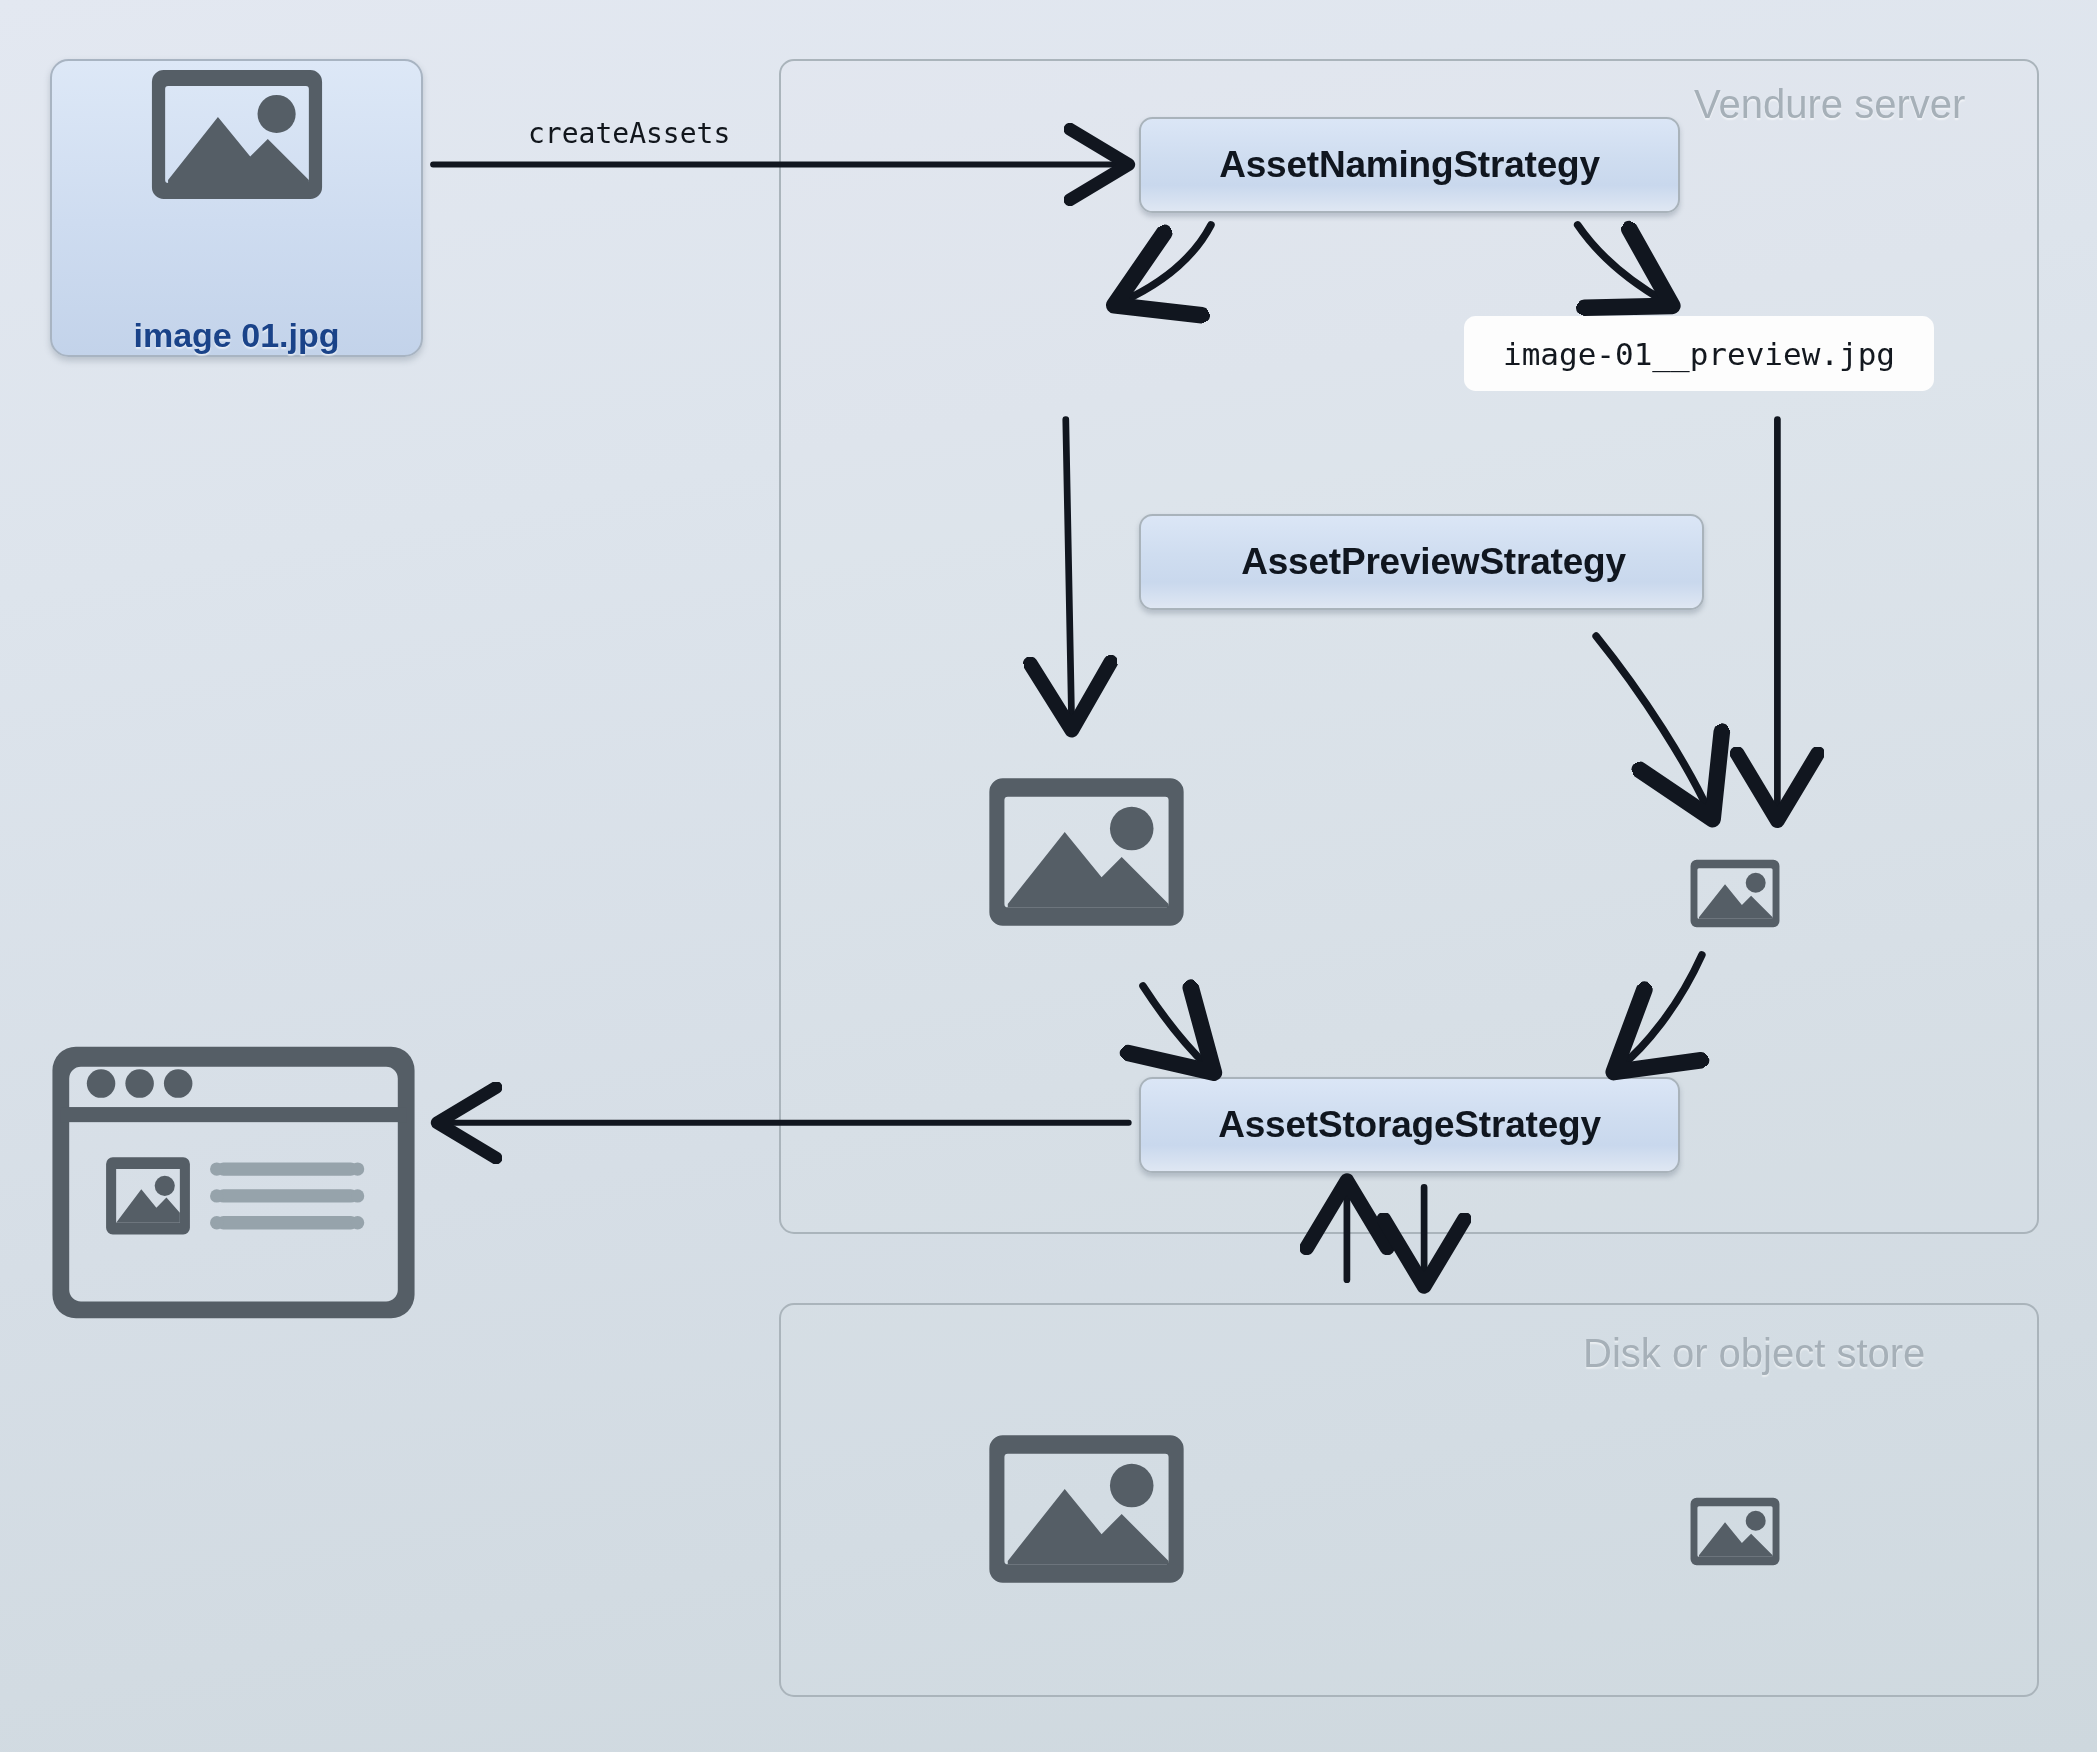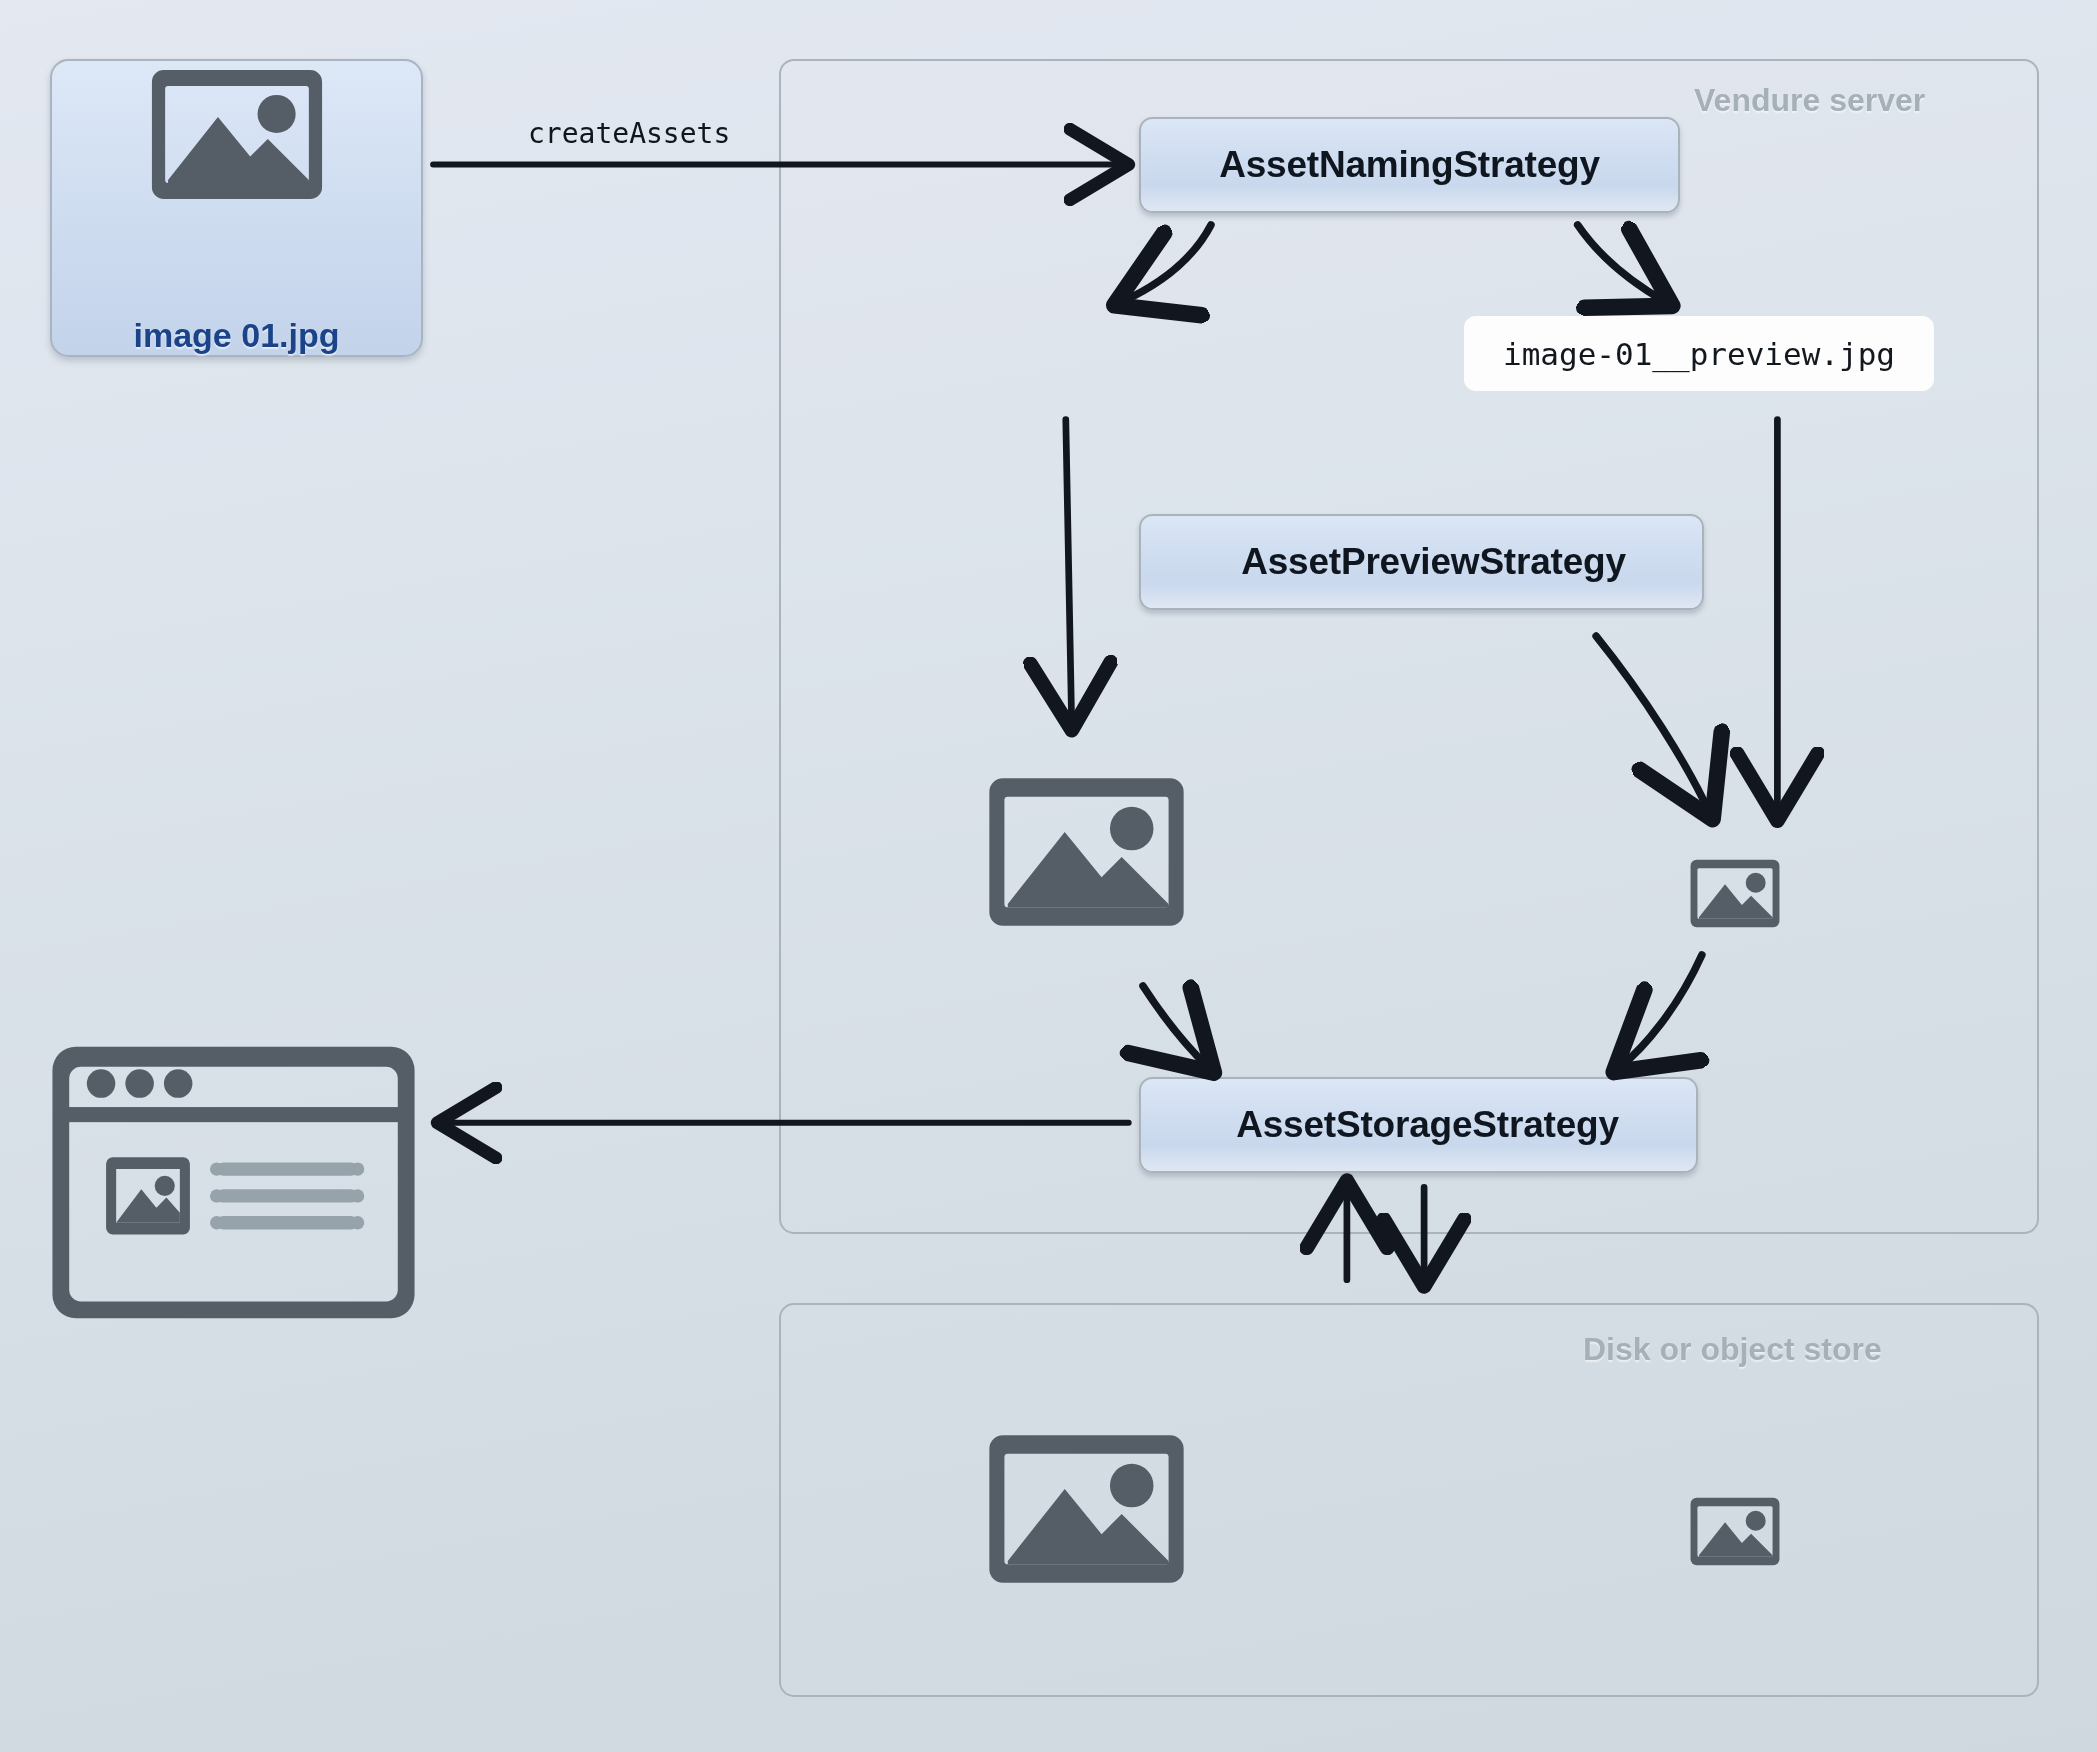--- a/index.html
+++ b/index.html
@@ -26,22 +26,22 @@
   
   .zone {
     position: absolute;
     border: 2.5px solid #aab4bb;
     border-radius: 15px;
     background: rgba(255,255,255,0.035);
     z-index: 1;
   }
   .zone-label {
     position: absolute;
-    font-size: 32px;
-    font-weight: bold;
+    font-size: 40px;
+    font-weight: normal;
     color: #a6b0b8;
     text-shadow: 0 1.7px 1.7px rgba(255,255,255,0.55);
     white-space: nowrap;
     z-index: 3;
   }
 
   
   .asset-card {
     position: absolute;
     border-radius: 18.5px;
@@ -142,21 +142,21 @@
   </div>
 
   <div class="strategy" style="left:1139px; top:117px; width:537px; height:92px;">
     <div class="strategy-label">AssetNamingStrategy</div>
   </div>
 
   <div class="strategy" style="left:1139px; top:514px; width:537px; height:92px;padding-left:24px;">
     <div class="strategy-label">AssetPreviewStrategy</div>
   </div>
 
-  <div class="strategy" style="left:1139px; top:1077px; width:537px; height:92px;padding-left:18px;">
+  <div class="strategy" style="left:1139px; top:1077px; width:537px; height:92px;">
     <div class="strategy-label">AssetStorageStrategy</div>
   </div>
 
 
   <div class="filename" style="left:1464px; top:316px; width:470px; height:75px;">
     <div class="filename-label">image-01__preview.jpg</div>
   </div>
 
   <div class="icon-wrap" style="left:986px; top:768px; width:201px; height:168px;">
     <svg viewBox="0 0 120 100" aria-hidden="true">

